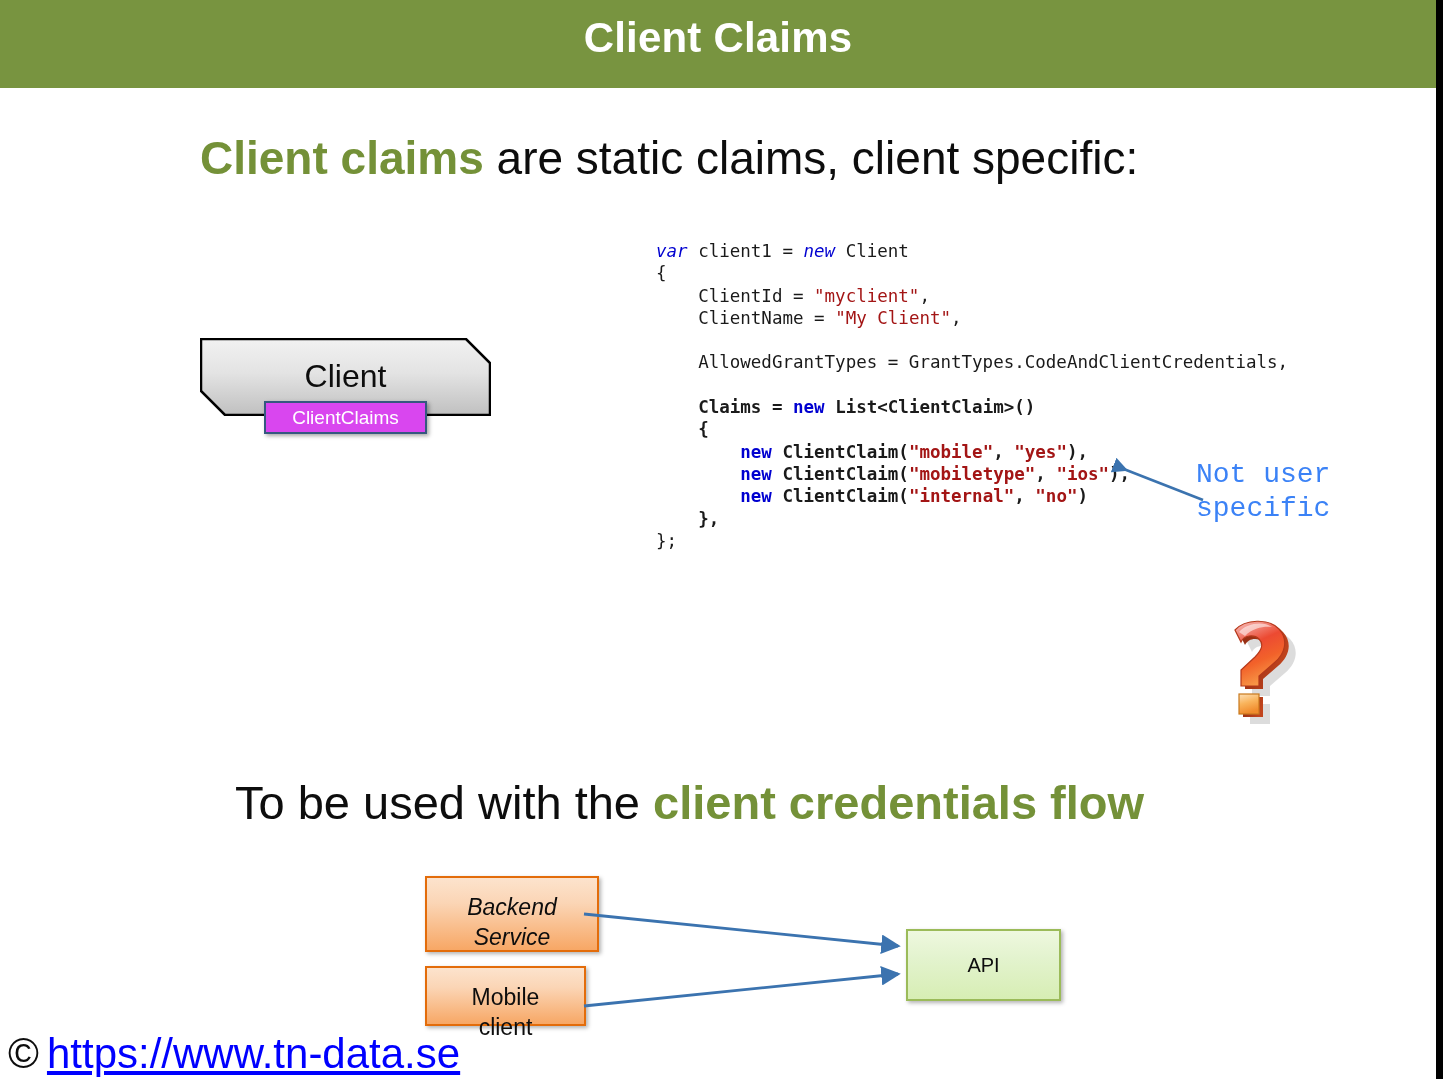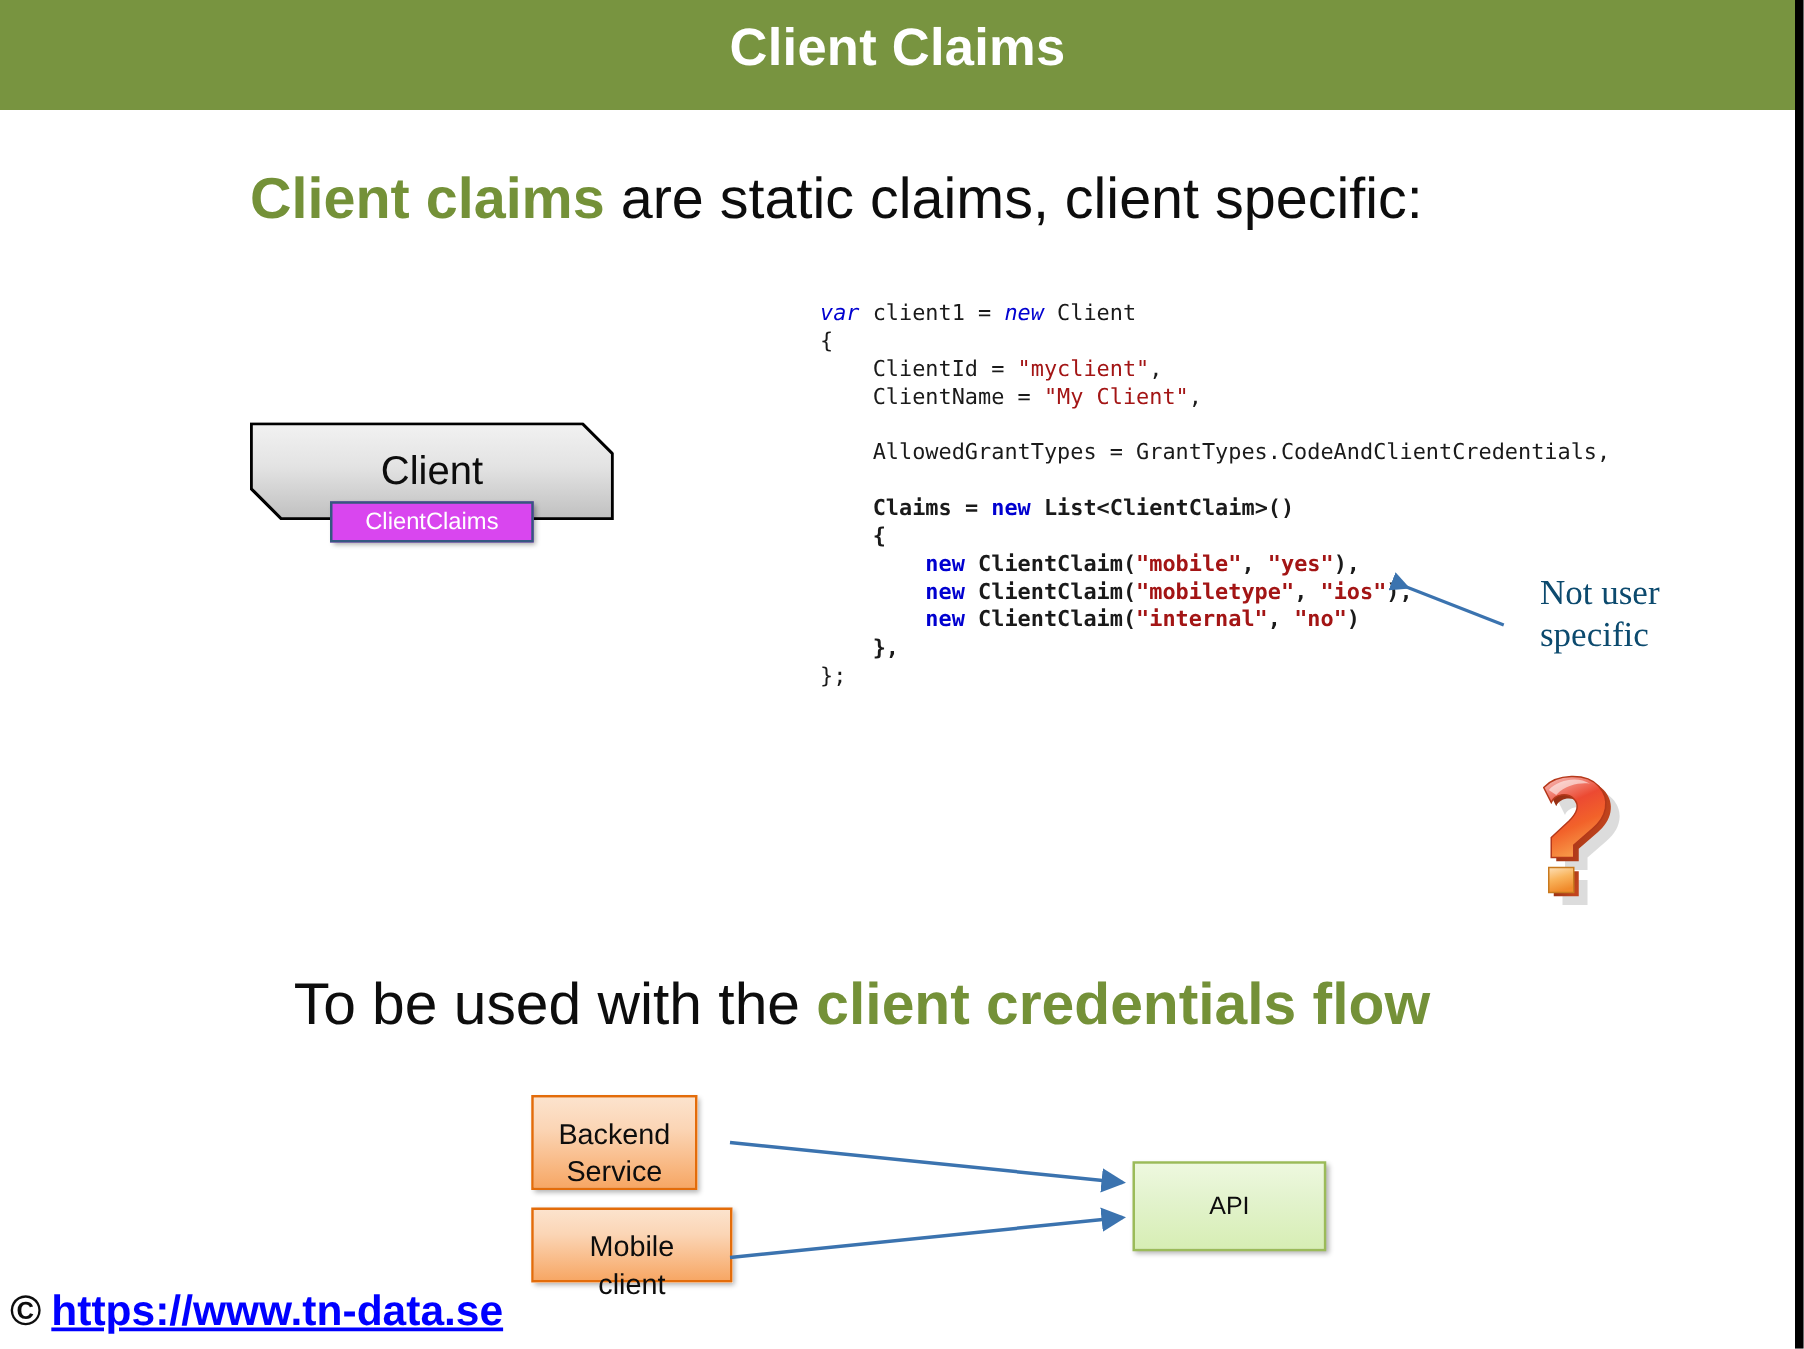--- a/index.html
+++ b/index.html
@@ -136,23 +136,22 @@
   #code-block .kwb { color: #0000d0; font-weight: bold; }
   #code-block .strb { color: #a31515; font-weight: bold; }
 
   
   #not-user-specific {
     position: absolute;
     left: 1196px;
     top: 458px;
     font-size: 28px;
     line-height: 34px;
-    color: #0c4a6e;
-    font-family: Liberation Serif, serif;
-    margin-left: 36px;
+    color: #3b82f6;
+    font-family: Liberation Mono, monospace;
   }
   #annotation-arrow {
     position: absolute;
     left: 1100px;
     top: 455px;
     width: 110px;
     height: 50px;
   }
 
   
@@ -176,22 +175,23 @@
   .flow-box.orange {
     background: linear-gradient(to bottom, #fce3cd 0%, #fbd5b5 35%, #f7a765 100%);
     border: 2px solid #e36c0a;
     font-size: 23px;
     line-height: 30px;
     padding-top: 14px;
   }
   #box-backend {
     left: 425px;
     top: 876px;
-    width: 133px;
+    width: 174px;
     height: 76px;
+    font-style: italic;
   }
   #box-mobile {
     left: 425px;
     top: 966px;
     width: 161px;
     height: 60px;
   }
   #box-api {
     left: 906px;
     top: 929px;
@@ -208,25 +208,24 @@
     top: 900px;
     width: 335px;
     height: 120px;
   }
 
   
   #footer {
     position: absolute;
     left: 8px;
     top: 1030px;
-    font-size: 34px;
+    font-size: 42px;
     color: #0d0d0d;
     font-family: "Liberation Sans", sans-serif;
     white-space: nowrap;
-    font-weight: bold;
   }
   #footer-link {
     color: #0000ff;
     text-decoration: underline;
     margin-left: 8px;
   }
 </style>
 </head>
 <body>
 

